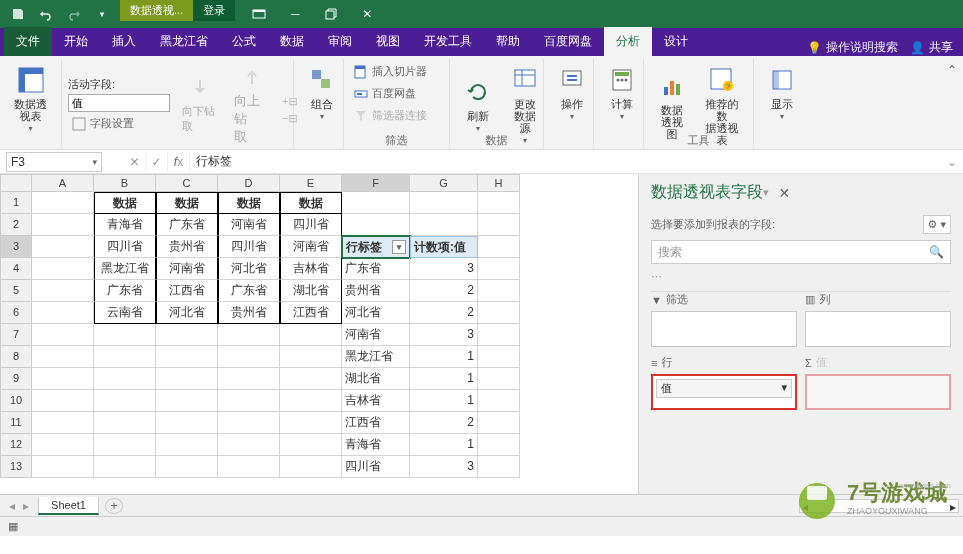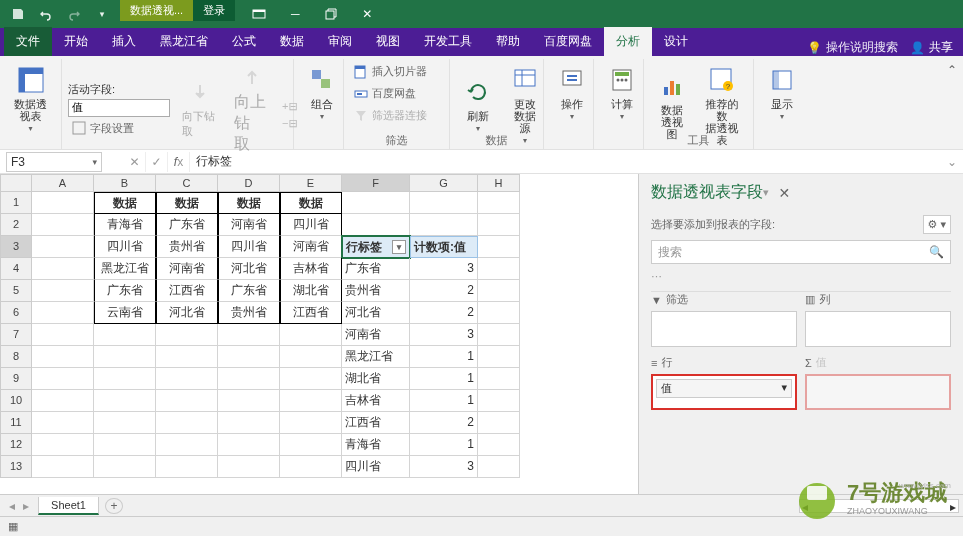--- a/index.html
+++ b/index.html
@@ -179,21 +179,21 @@
       <div class="bigbtn smallbtn disabled" style="flex-direction:column">
         <svg width="24" height="24">
             <path fill="#bbb" d="M12 4v12m-4-4l4 4 4-4" stroke="#bbb" stroke-width="2"></path>
           </svg>
         <span style="font-size:11px">向下钻取</span>
       </div>
       <div class="bigbtn smallbtn disabled" style="flex-direction:column">
         <svg width="24" height="24">
             <path d="M12 20V8m-4 4l4-4 4 4" stroke="#bbb" stroke-width="2" fill="none"></path>
           </svg>
-        <span style="font-size:16px;white-space:pre-line">向上钻
+        <span style="font-size:13px;white-space:pre-line">向上钻
 取</span>
       </div>
       <div class="af-col" style="gap:4px;padding-top:10px">
         <div style="font-size:11px;color:#bbb">+⊟</div>
         <div style="font-size:11px;color:#bbb">−⊟</div>
       </div>
     </div>
   </div>
   <div class="rgroup" style="width:50px">
     <div class="bigbtn">

